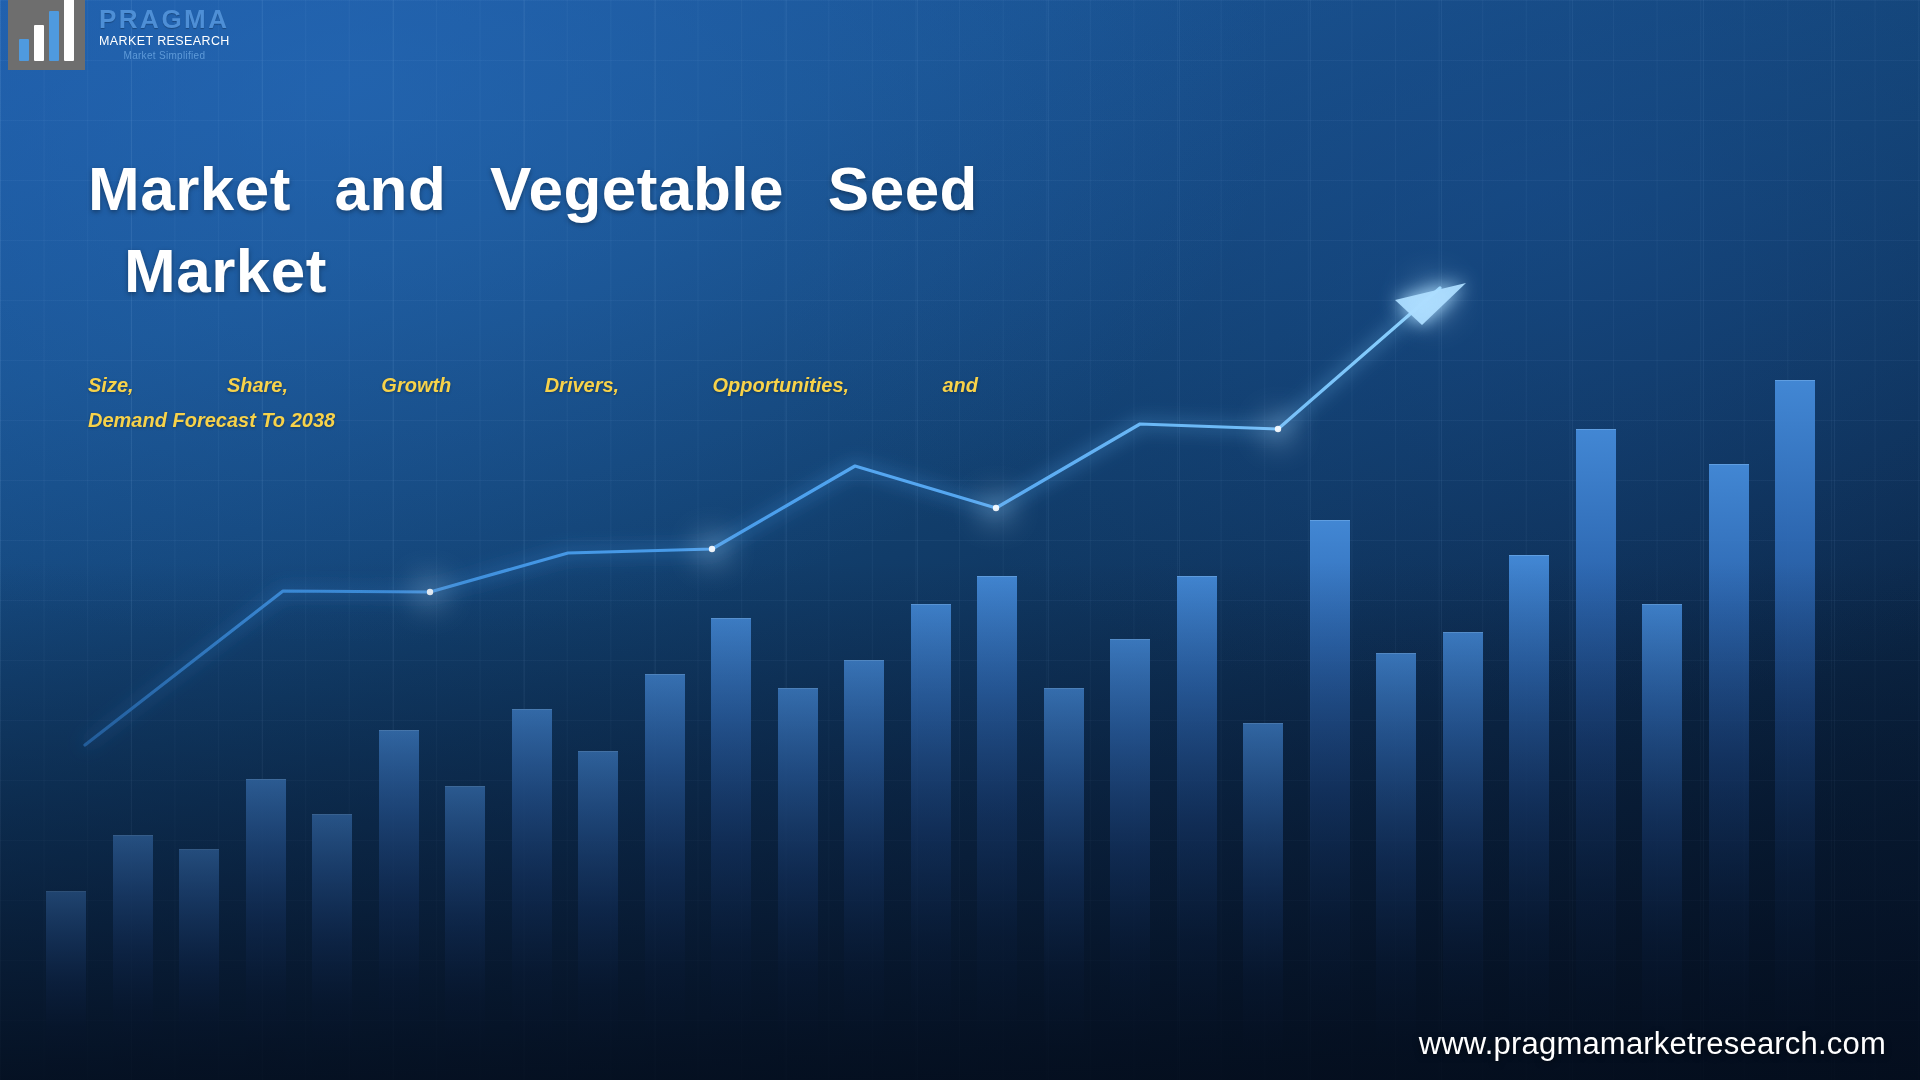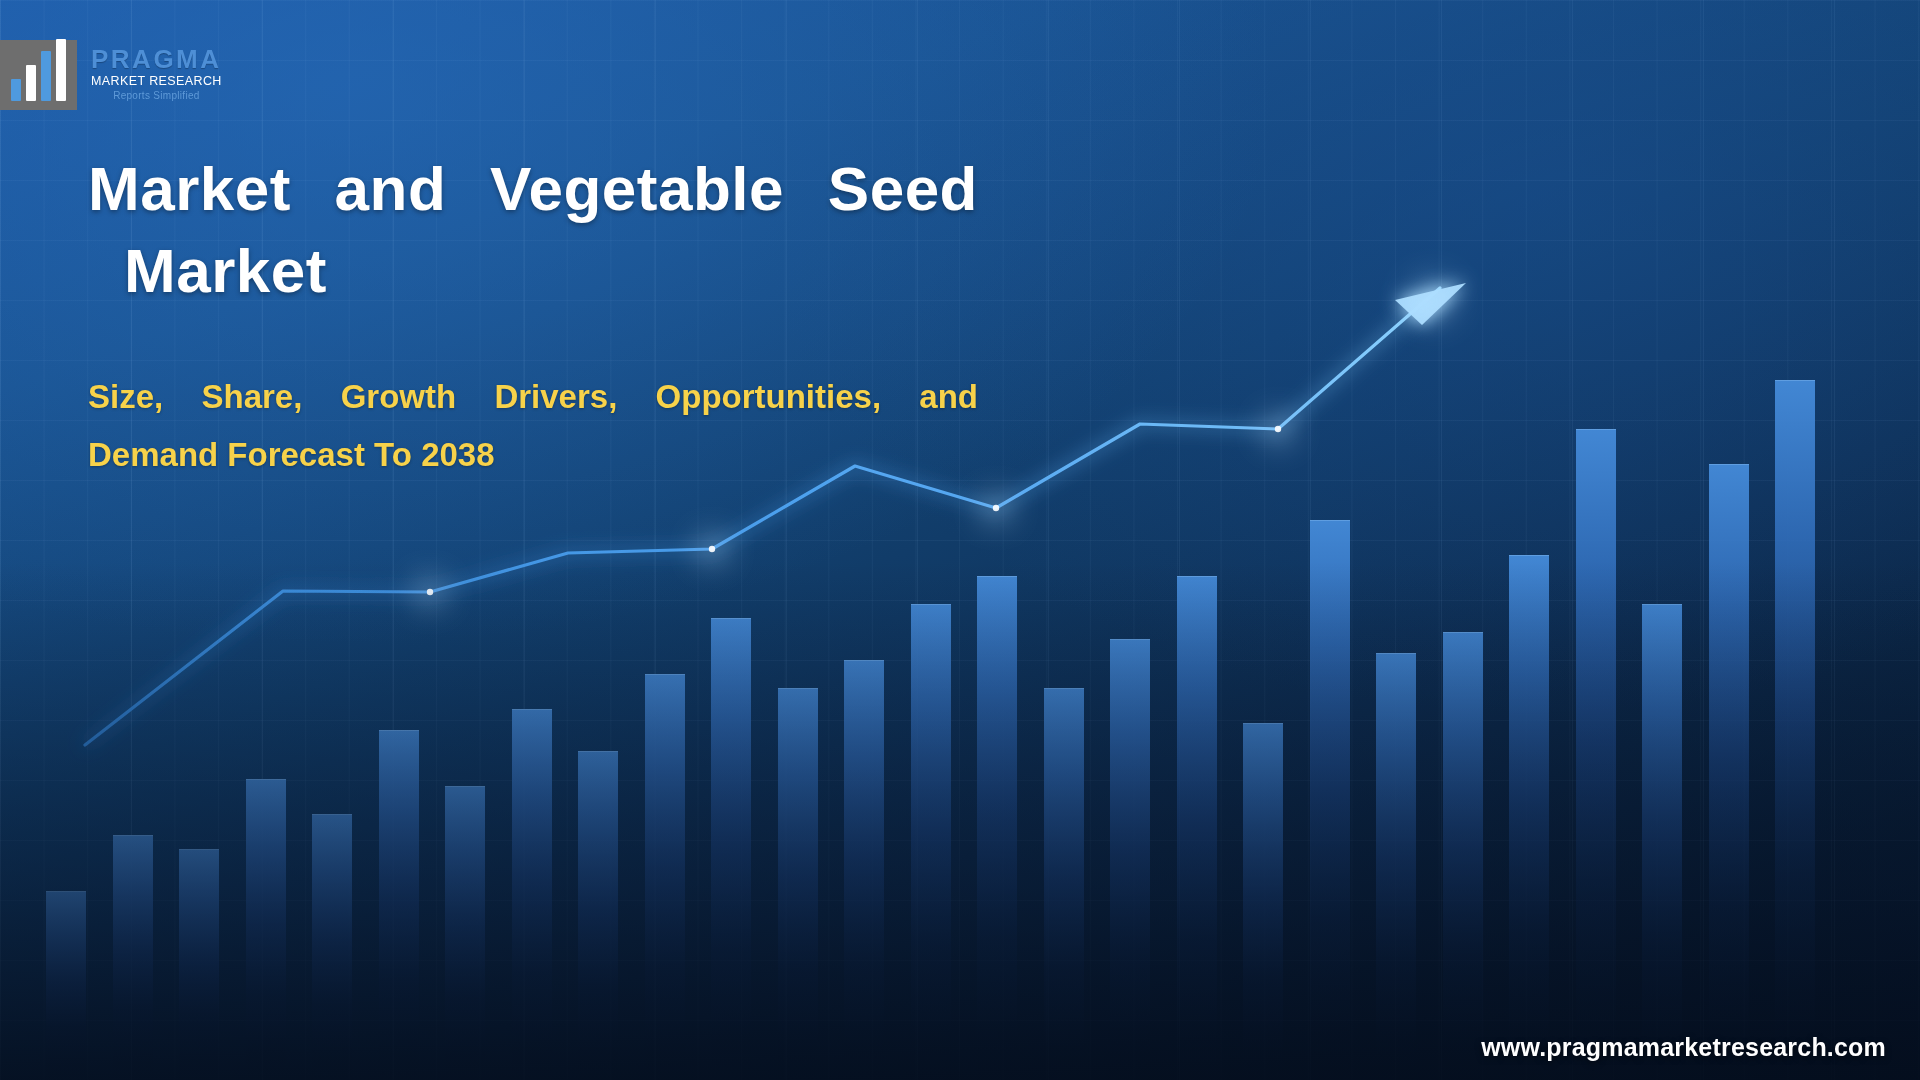--- a/index.html
+++ b/index.html
@@ -32,21 +32,21 @@
     background-size:43.6px 100%;
     pointer-events:none;
   }
   .vignette{
     position:absolute; inset:0;
     background:linear-gradient(to bottom, rgba(5,18,38,0) 52%, rgba(5,16,34,0.55) 82%, rgba(4,13,28,0.88) 100%);
     pointer-events:none;
   }
 
   
-  .logo-wrap{ position:absolute; left:0; top:0; display:flex; align-items:flex-start;margin-top:40px; }
+  .logo-wrap{ position:absolute; left:8px; top:0; display:flex; align-items:flex-start; }
   .logo-mark{
     width:77px; height:70px;
     background:#6e6e6e;
     display:flex; align-items:flex-end; justify-content:center;
     gap:5px; padding:0 9px 9px 9px;
   }
   .lbar{ width:10px; border-radius:1px; }
   .lbar.b{ background:#4f9ade; }
   .lbar.w{ background:#ffffff; }
 
@@ -71,21 +71,21 @@
     font-size:62px; font-weight:bold; line-height:1.32;
     text-align:justify; text-align-last:justify;
     text-shadow:0 2px 5px rgba(0,0,0,0.35);
     letter-spacing:0.5px;
   }
   .headline .lastline{ text-align-last:left;margin-left:36px; }
 
   .subhead{
     position:absolute; left:88px; top:368px; width:890px;
     color:#F7D24A;
-    font-size:33px; font-weight:bold; line-height:1.75;
+    font-size:20px; font-weight:bold; font-style:italic; line-height:1.75;
     text-align:justify; text-align-last:justify;
     text-shadow:0 1px 3px rgba(0,0,0,0.3);
   }
   .subhead .lastline{ text-align-last:left; }
 
   
   .chart{ position:absolute; inset:0; pointer-events:none; }
 
   .bars{ position:absolute; left:0; bottom:0; width:1920px; height:1080px; }
   .bar{
@@ -95,21 +95,21 @@
         rgba(50,112,190,0.88) 22%,
         rgba(32,80,150,0.70) 48%,
         rgba(18,52,104,0.42) 72%,
         rgba(10,32,66,0.12) 92%,
         rgba(8,24,52,0) 100%);
     box-shadow:inset 0 1px 0 rgba(150,200,250,0.35);
   }
 
   .url{
     position:absolute; right:34px; bottom:18px;
-    color:#ffffff; font-size:25px; font-weight:bold;
+    color:#ffffff; font-size:31px; font-weight:normal;
     letter-spacing:0.2px;
     text-shadow:0 2px 6px rgba(0,0,0,0.55);
   }
 </style>
 </head>
 <body>
 
 <div class="banner">
 
   <div class="grid"></div>
@@ -190,21 +190,21 @@
   <div class="logo-wrap">
     <div class="logo-mark">
       <div class="lbar b" style="height:22px"></div>
       <div class="lbar w" style="height:36px"></div>
       <div class="lbar b" style="height:50px"></div>
       <div class="lbar w" style="height:62px"></div>
     </div>
     <div class="logo-text">
       <div class="logo-pragma">PRAGMA</div>
       <div class="logo-mr">MARKET RESEARCH</div>
-      <div class="logo-tag">Reports Simplified</div>
+      <div class="logo-tag">Market Simplified</div>
     </div>
   </div>
 
   <div class="headline">
     <div>Market and Vegetable Seed</div>
     <div class="lastline">Market</div>
   </div>
 
   <div class="subhead">
     <div>Size, Share, Growth Drivers, Opportunities, and</div>

